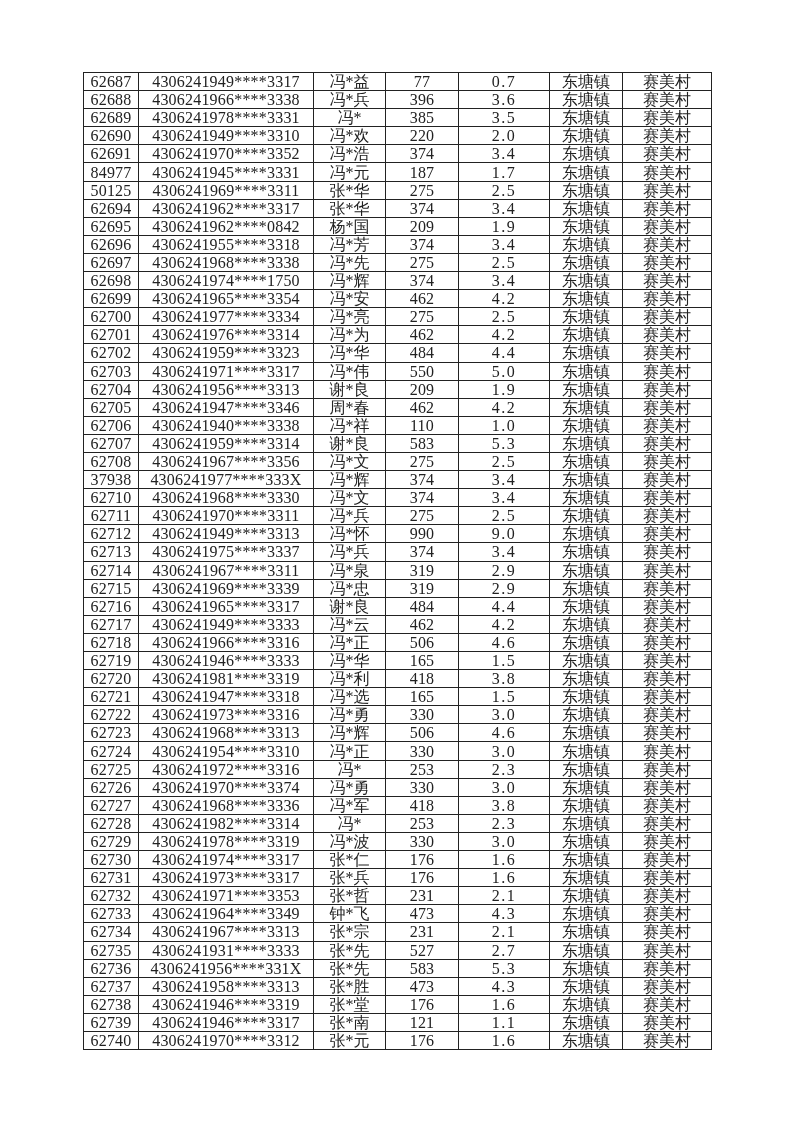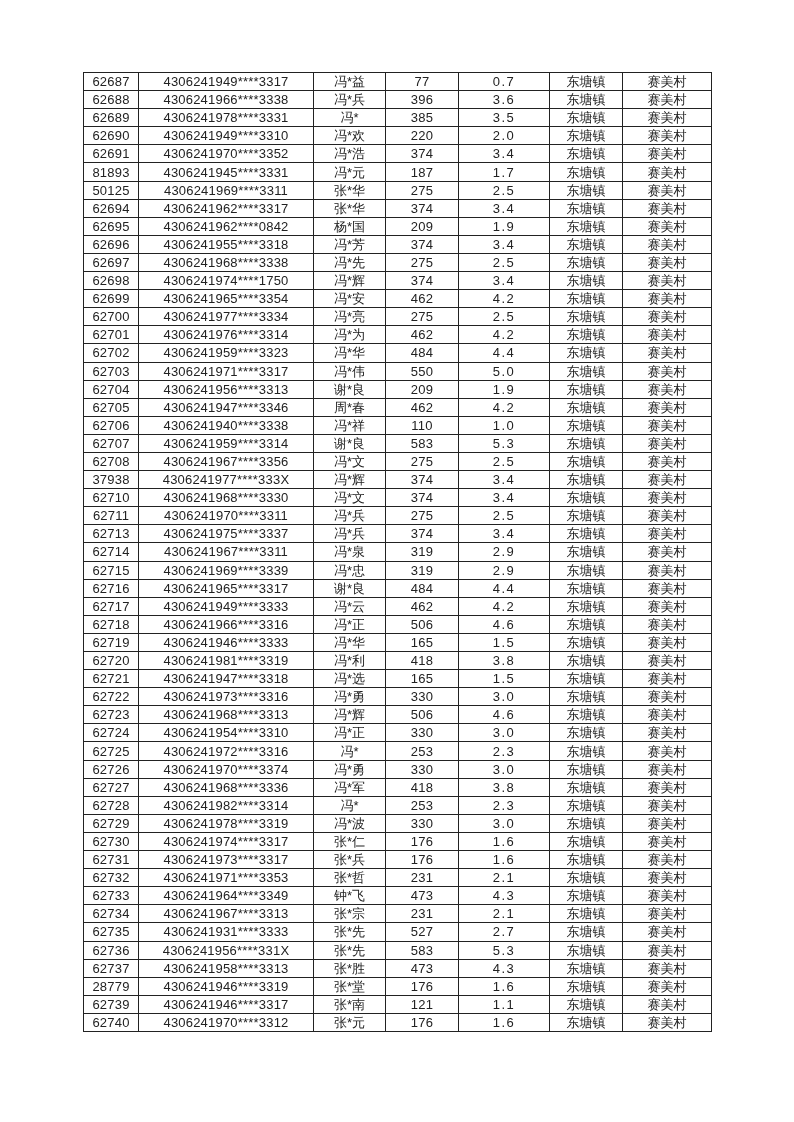--- a/index.html
+++ b/index.html
@@ -1,22 +1,22 @@
 <!DOCTYPE html>
 <html><head>
 <meta charset="utf-8">
 <style>
   html, body { margin: 0; padding: 0; background: #ffffff; }
   body { width: 794px; height: 1122px; position: relative; overflow: hidden; }
   .page { position: absolute; left: 0; top: 0; width: 794px; height: 1122px; background: #fff; }
   table.grid {
     position: absolute; left: 83px; top: 72px;
     border-collapse: collapse;
-    font-family: Liberation Sans, sans-serif;
-    font-size: 13px; color: #222;
+    font-family: Liberation Serif, serif;
+    font-size: 16px; color: #222;
     table-layout: fixed;
     border: 1.6px solid #111;
   }
   table.grid td {
     border: 1px solid #222;
     height: 17.1px;
     padding: 0;
     text-align: center;
     vertical-align: middle;
     white-space: nowrap;
@@ -87,21 +87,21 @@
         <tr>
           <td class="num">62691</td>
           <td class="num">4306241970****3352</td>
           <td>冯*浩</td>
           <td class="num">374</td>
           <td class="dec">3.4</td>
           <td>东塘镇</td>
           <td>赛美村</td>
         </tr>
         <tr>
-          <td class="num">81893</td>
+          <td class="num">84977</td>
           <td class="num">4306241945****3331</td>
           <td>冯*元</td>
           <td class="num">187</td>
           <td class="dec">1.7</td>
           <td>东塘镇</td>
           <td>赛美村</td>
         </tr>
         <tr>
           <td class="num">50125</td>
           <td class="num">4306241969****3311</td>
@@ -267,20 +267,29 @@
         <tr>
           <td class="num">62711</td>
           <td class="num">4306241970****3311</td>
           <td>冯*兵</td>
           <td class="num">275</td>
           <td class="dec">2.5</td>
           <td>东塘镇</td>
           <td>赛美村</td>
         </tr>
         <tr>
+          <td class="num">62712</td>
+          <td class="num">4306241949****3313</td>
+          <td>冯*怀</td>
+          <td class="num">990</td>
+          <td class="dec">9.0</td>
+          <td>东塘镇</td>
+          <td>赛美村</td>
+        </tr>
+        <tr>
           <td class="num">62713</td>
           <td class="num">4306241975****3337</td>
           <td>冯*兵</td>
           <td class="num">374</td>
           <td class="dec">3.4</td>
           <td>东塘镇</td>
           <td>赛美村</td>
         </tr>
         <tr>
           <td class="num">62714</td>
@@ -492,21 +501,21 @@
         <tr>
           <td class="num">62737</td>
           <td class="num">4306241958****3313</td>
           <td>张*胜</td>
           <td class="num">473</td>
           <td class="dec">4.3</td>
           <td>东塘镇</td>
           <td>赛美村</td>
         </tr>
         <tr>
-          <td class="num">28779</td>
+          <td class="num">62738</td>
           <td class="num">4306241946****3319</td>
           <td>张*堂</td>
           <td class="num">176</td>
           <td class="dec">1.6</td>
           <td>东塘镇</td>
           <td>赛美村</td>
         </tr>
         <tr>
           <td class="num">62739</td>
           <td class="num">4306241946****3317</td>

